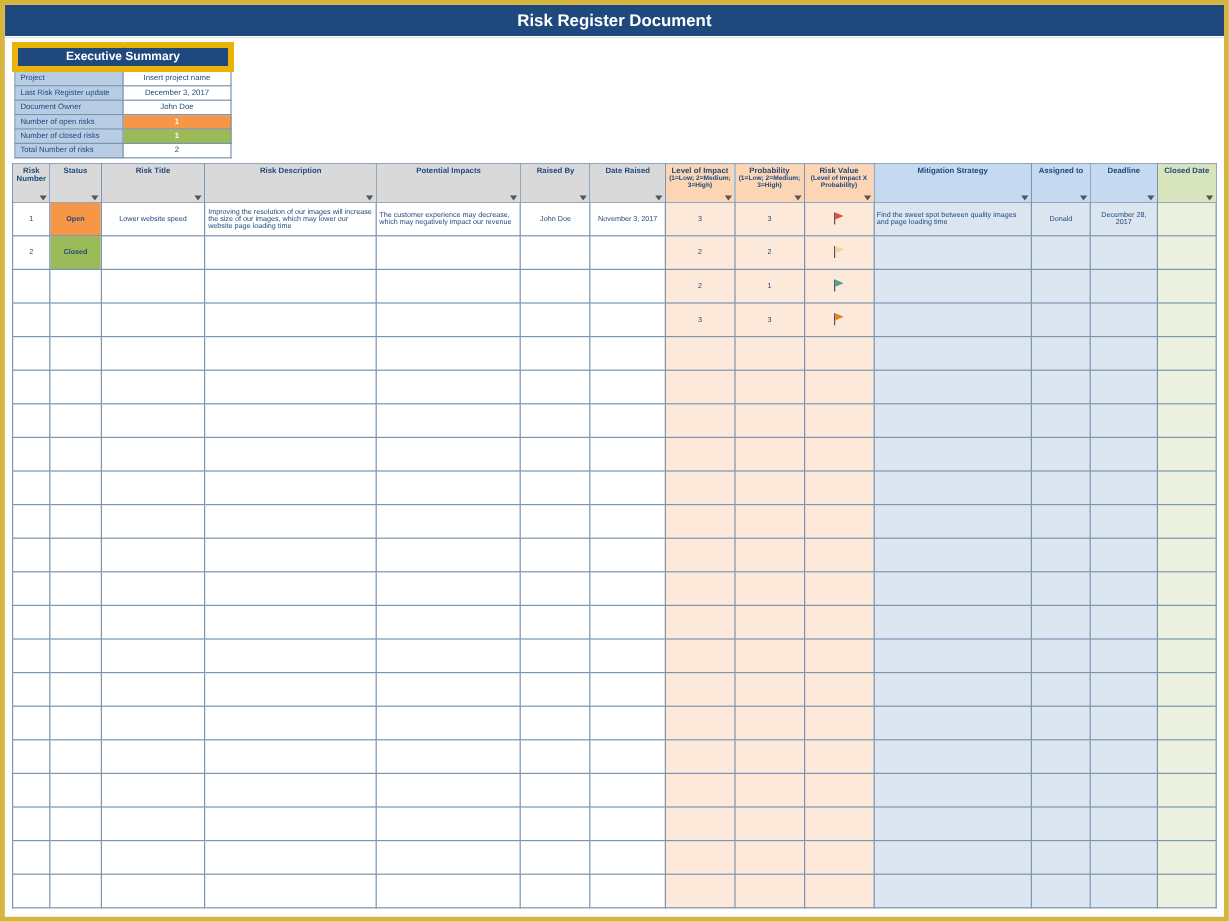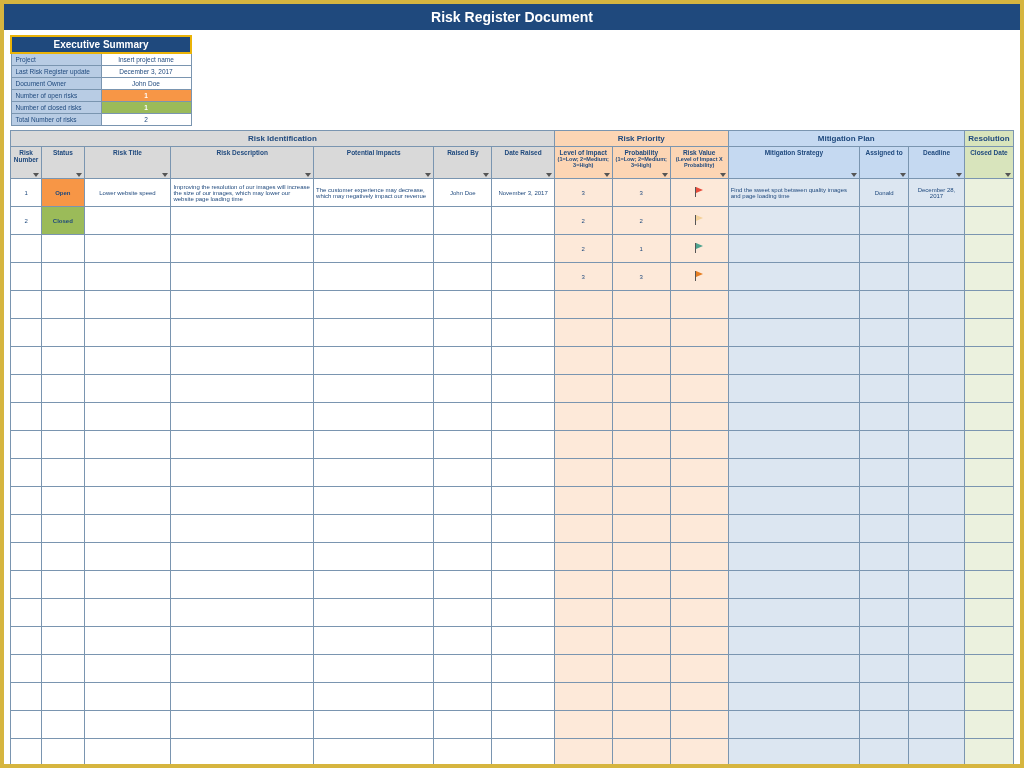--- a/index.html
+++ b/index.html
@@ -26,21 +26,21 @@
     margin: 4px 0 4px 6px;
     border-collapse: collapse;
   }
   .summary th {
     background: #1f497d;
     color: #fff;
     font-weight: bold;
     font-size: 10px;
     padding: 2px 6px;
     text-align: center;
-    border: 2px solid #eab308;
+    border: 5px solid #eab308;
   }
   .summary td {
     border: 1px solid #7a95b0;
     padding: 1px 4px;
     font-size: 6.5px;
     height: 10px;
     line-height: 9px;
   }
   .summary .label { background: #b8cce4; width: 90px; color:#1f497d;}
   .summary .val { width: 90px; text-align: center; color:#1f497d; }
@@ -158,26 +158,20 @@
       <col class="w-date">
     <col class="w-pri">
       <col class="w-pri">
       <col class="w-pri">
     <col class="w-strat">
       <col class="w-asgn">
       <col class="w-dead">
     <col class="w-res">
   </colgroup>
   <thead>
-    <tr class="grp">
-      <th class="ident" colspan="7">Risk Identification</th>
-      <th class="prio" colspan="3">Risk Priority</th>
-      <th class="mit" colspan="3">Mitigation Plan</th>
-      <th class="res" colspan="1">Resolution</th>
-    </tr>
     <tr class="hdr">
       <th class="ident"><span>Risk Number</span><span class="filter"></span></th>
       <th class="ident"><span>Status</span><span class="filter"></span></th>
       <th class="ident"><span>Risk Title</span><span class="filter"></span></th>
       <th class="ident"><span>Risk Description</span><span class="filter"></span></th>
       <th class="ident"><span>Potential Impacts</span><span class="filter"></span></th>
       <th class="ident"><span>Raised By</span><span class="filter"></span></th>
       <th class="ident"><span>Date Raised</span><span class="filter"></span></th>
       <th class="prio"><span>Level of Impact</span><span class="sub">(1=Low; 2=Medium; 3=High)</span><span class="filter"></span></th>
       <th class="prio"><span>Probability</span><span class="sub">(1=Low; 2=Medium; 3=High)</span><span class="filter"></span></th>

